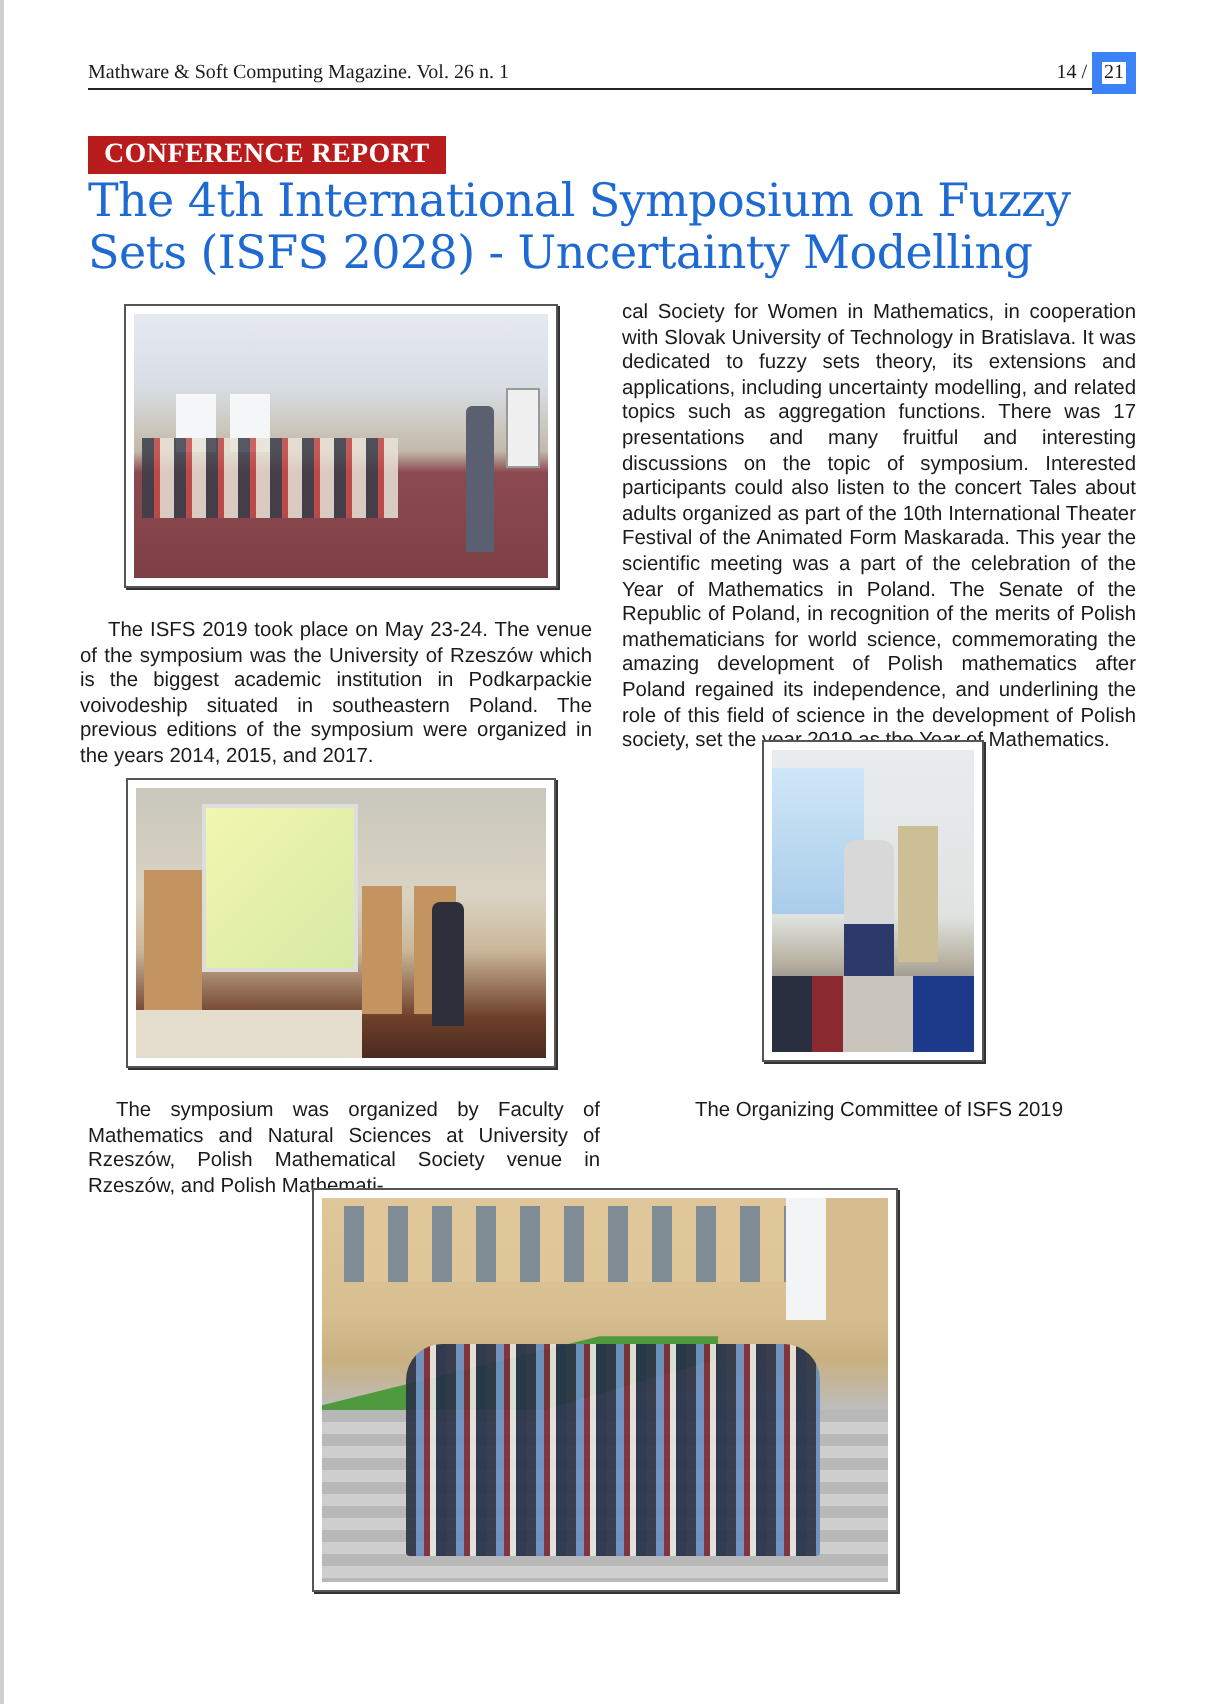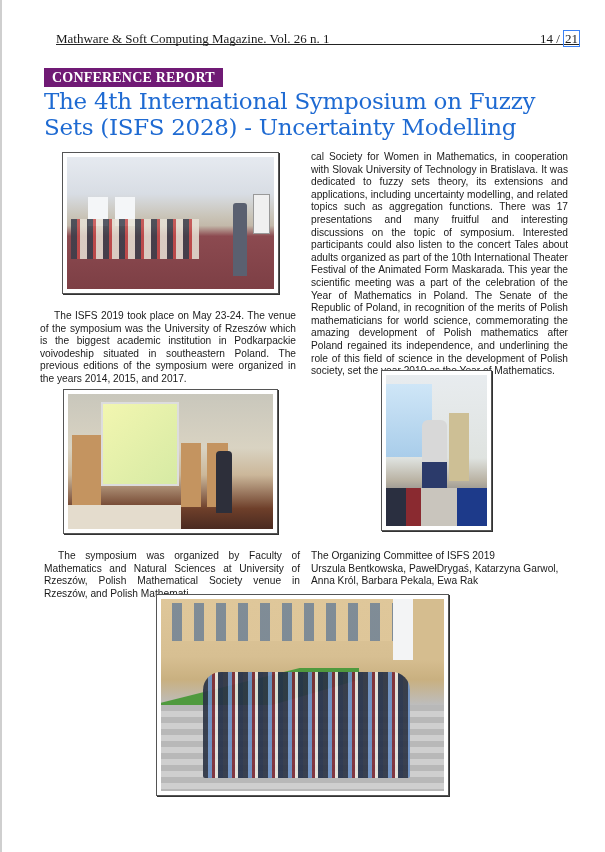--- a/index.html
+++ b/index.html
@@ -1,27 +1,27 @@
 <!DOCTYPE html>
 <html><head>
   <meta charset="utf-8">
   <style>
     * { box-sizing: border-box; margin: 0; padding: 0; }
     html, body { width: 605px; height: 852px; background: #ffffff; overflow: hidden; }
     body { position: relative; font-family: "DejaVu Serif", "Liberation Serif", serif; color: #1a1a1a; }
     .left-edge { position: absolute; left: 0; top: 0; width: 2px; height: 852px; background: #cfcfcf; }
 
     .running-header { position: absolute; left: 44px; top: 31px; width: 524px; height: 14px;
-      border-bottom: 1px solid #222; font-family: "Liberation Serif", serif; font-size: 13px; margin-left: 12px; }
+      border-bottom: 1px solid #222; font-family: "Liberation Serif", serif; font-size: 10px; }
     .running-header .journal { position: absolute; left: 0; top: 0; }
     .running-header .pages { position: absolute; right: 0; top: 0; }
-    .running-header .total { border: 1px solid #3b82f6; padding: 0 1px; }
+    .running-header .total { border: 5px solid #3b82f6; padding: 0 1px; }
 
     .section-tag { position: absolute; left: 44px; top: 68px; height: 19px; padding: 0 8px;
-      background: #701a75; color: #ffffff; font-family: "Liberation Serif", serif; font-weight: bold;
+      background: #b91c1c; color: #ffffff; font-family: "Liberation Serif", serif; font-weight: bold;
       font-size: 14px; line-height: 19px; letter-spacing: 0.2px; }
 
     .title { position: absolute; left: 44px; top: 88px; width: 530px; color: #1e6ad2;
       font-family: "DejaVu Serif", serif; font-size: 23px; line-height: 26px; font-weight: normal; letter-spacing: -0.3px; }
 
     .col-text { position: absolute; font-family: Liberation Sans, sans-serif; font-size: 10.2px; line-height: 12.6px;
       text-align: justify; hyphens: auto; }
     .col-text p.indent { text-indent: 14px; }
 
     .photo-frame { position: absolute; background: #ffffff; border: 1px solid #555;
@@ -118,23 +118,22 @@
 
 <div class="photo-frame" style="left:381px; top:370px; width:111px; height:161px;">
   <div class="photo p3">
     <div class="screen"></div>
     <div class="door"></div>
     <div class="man"></div>
     <div class="crowd"></div>
   </div>
 </div>
 
-<div class="col-text" style="left:311px; top:550px; width:257px; text-align:left;">
+<div class="col-text" style="left:311px; top:550px; width:257px; text-align:center;">
   <p>The Organizing Committee of ISFS 2019</p>
-  <p>Urszula Bentkowska, PawełDrygaś, Katarzyna Garwol, Anna Król, Barbara Pekala, Ewa Rak</p>
 </div>
 
 <div class="photo-frame" style="left:156px; top:594px; width:293px; height:202px;">
   <div class="photo p4">
     <div class="windows"></div>
     <div class="sky"></div>
     <div class="tower"></div>
     <div class="grass"></div>
     <div class="steps"></div>
     <div class="group"></div>

